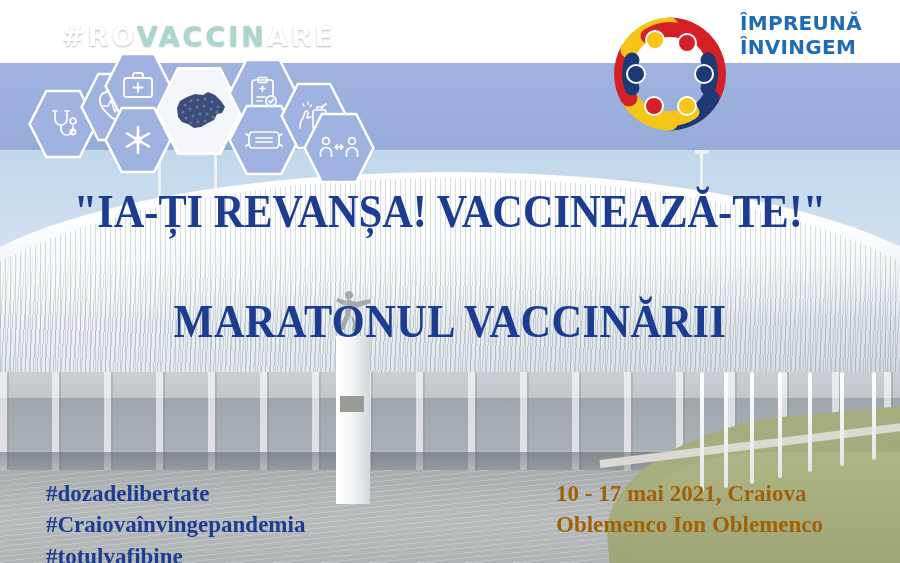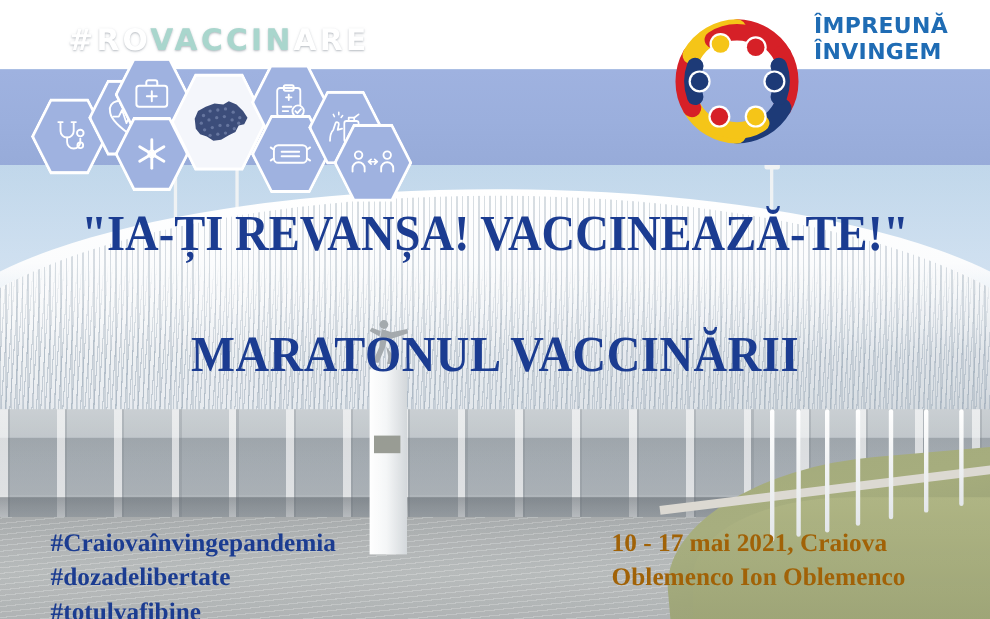--- a/index.html
+++ b/index.html
@@ -567,22 +567,22 @@
     <div class="logo-text">
       <div>ÎMPREUNĂ</div>
       <div>ÎNVINGEM</div>
     </div>
   </div>
 
   <div class="headline1">"IA-ȚI REVANȘA! VACCINEAZĂ-TE!"</div>
   <div class="headline2">MARATONUL VACCINĂRII</div>
 
   <div class="hashtags">
+    <div>#dozadelibertate</div>
     <div>#Craiovaînvingepandemia</div>
-    <div>#dozadelibertate</div>
     <div>#totulvafibine</div>
   </div>
 
   <div class="eventinfo">
     <div>10 - 17 mai 2021, Craiova</div>
     <div>Oblemenco Ion Oblemenco</div>
   </div>
 
 </div>
 

